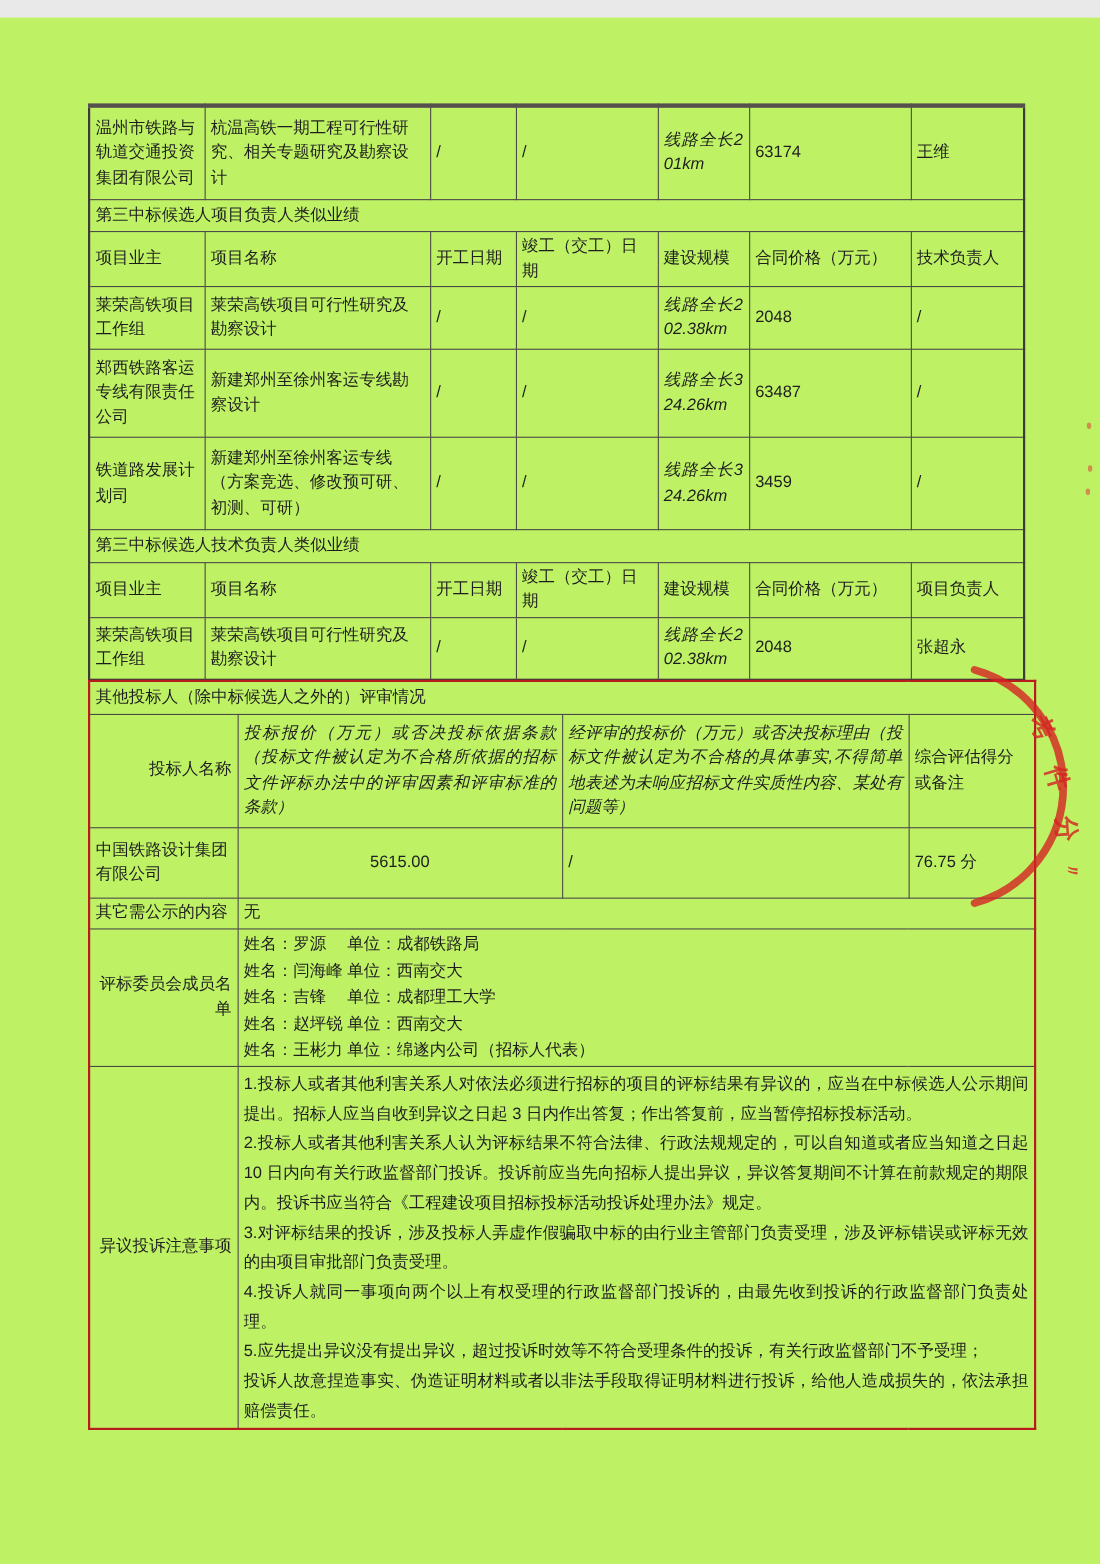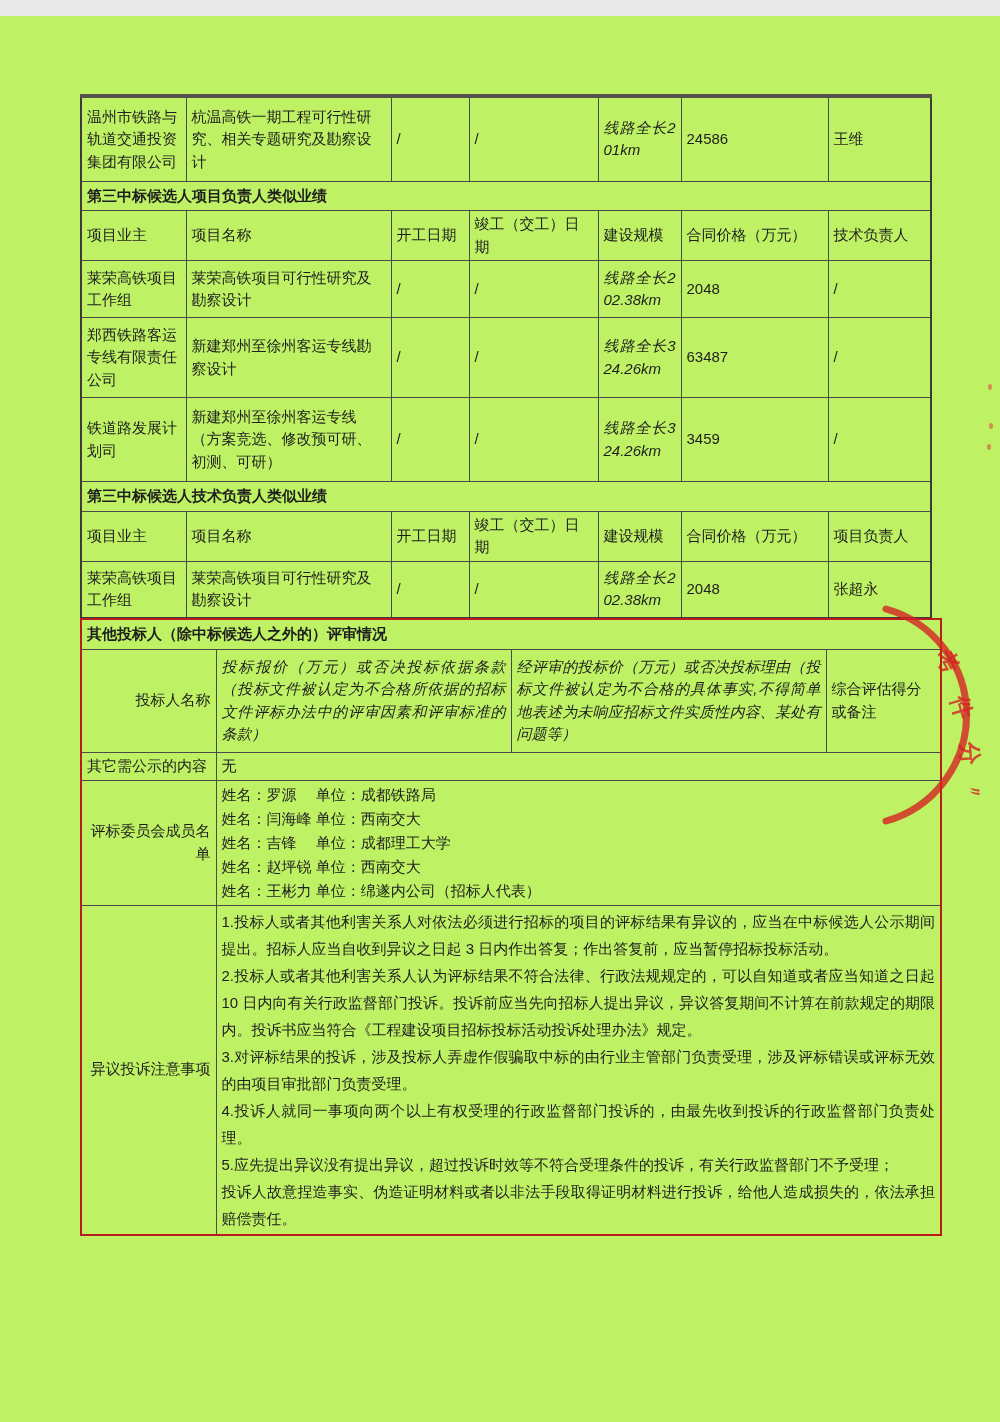--- a/index.html
+++ b/index.html
@@ -12,21 +12,21 @@
   .doc{position:absolute;left:80px;top:78px;}
   table{border-collapse:collapse;table-layout:fixed;}
   .tbl td{
     border:1px solid #4c4a49;
     font-size:15px;line-height:1.5;
     padding:2px 5px;vertical-align:middle;
     word-break:break-all;color:#1e1e1e;
   }
   .upper{width:850px;border:2px solid #3d3a39;border-top:4px solid #55504e;}
   .lower{width:860px;border:2px solid #b91c1c;margin-top:-1px;}
-  .sec td{padding:3px 5px;font-weight:bold;}
+  .sec td{padding:3px 5px;}
   .jst{text-align:justify;text-justify:inter-character;font-style:italic;}
   .ctr{text-align:center;}
   .long{line-height:1.55;padding:4px 7px;}
   .members div{white-space:pre-wrap;line-height:24px;}
   .notice-cell{vertical-align:middle;padding:4px 9px;}
   .notice-cell div{line-height:27px;text-align:justify;}
   .label-mid{vertical-align:middle;text-align:right;}
   
   .seal-char{
     position:absolute;font-size:23px;font-weight:bold;
@@ -54,21 +54,21 @@
           <col style="width:147px">
           <col style="width:103px">
       </colgroup>
       <tbody>
           <tr style="height:85px">
         <td>温州市铁路与轨道交通投资集团有限公司</td>
         <td>杭温高铁一期工程可行性研究、相关专题研究及勘察设计</td>
         <td>/</td>
         <td>/</td>
         <td class="jst">线路全长201km</td>
-        <td>24586</td>
+        <td>63174</td>
         <td>王维</td>
       </tr>
       <tr class="sec" style="height:26px">
         <td colspan="7">第三中标候选人项目负责人类似业绩</td>
       </tr>
       <tr style="height:30px">
         <td>项目业主</td>
         <td>项目名称</td>
         <td>开工日期</td>
         <td>竣工（交工）日期</td>
@@ -137,20 +137,26 @@
       <tbody>
           <tr class="sec" style="height:27px">
         <td colspan="4">其他投标人（除中标候选人之外的）评审情况</td>
       </tr>
       <tr style="height:103px">
         <td class="label-mid">投标人名称</td>
         <td class="long jst">投标报价（万元）或否决投标依据条款（投标文件被认定为不合格所依据的招标文件评标办法中的评审因素和评审标准的条款）</td>
         <td class="long jst">经评审的投标价（万元）或否决投标理由（投标文件被认定为不合格的具体事实,不得简单地表述为未响应招标文件实质性内容、某处有问题等）</td>
         <td>综合评估得分或备注</td>
       </tr>
+      <tr style="height:64px">
+        <td>中国铁路设计集团有限公司</td>
+        <td class="ctr">5615.00</td>
+        <td>/</td>
+        <td>76.75 分</td>
+      </tr>
       <tr style="height:28px">
         <td>其它需公示的内容</td>
         <td colspan="3">无</td>
       </tr>
       <tr style="height:122px">
         <td class="label-mid">评标委员会成员名单</td>
         <td colspan="3" class="members">
           <div>姓名：罗源　 单位：成都铁路局</div>
           <div>姓名：闫海峰 单位：西南交大</div>
           <div>姓名：吉锋　 单位：成都理工大学</div>

